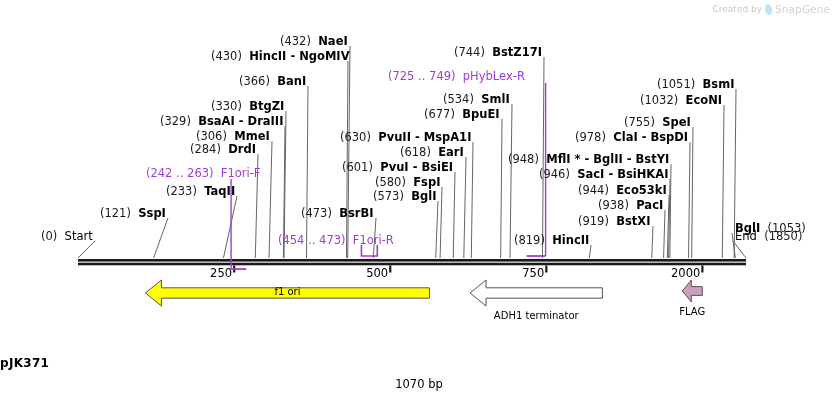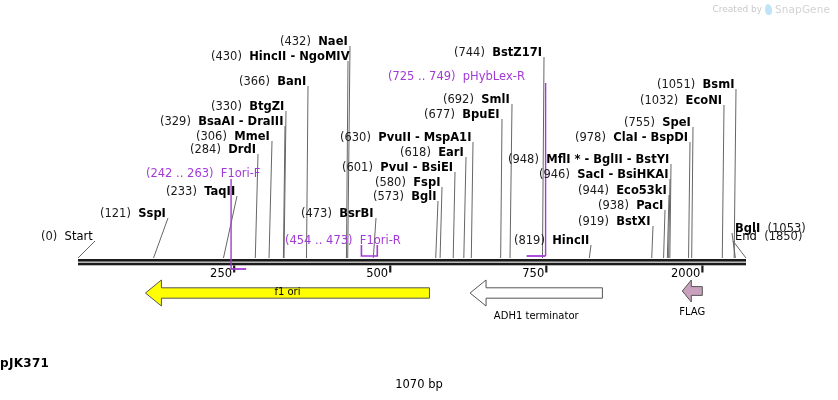--- a/index.html
+++ b/index.html
@@ -118,37 +118,37 @@
     <div class="lbl" style="top: 75px; left: 239px; visibility: visible;"><span class="pos">(366)</span><span>&nbsp;&nbsp;</span><span><span class="enz">BanI</span></span></div>
     <div class="lbl" style="top: 50px; left: 211px; visibility: visible;"><span class="pos">(430)</span><span>&nbsp;&nbsp;</span><span><span class="enz">HincII</span><span class="dash"> - </span><span class="enz">NgoMIV</span></span></div>
     <div class="lbl" style="top: 35px; left: 280px; visibility: visible;"><span class="pos">(432)</span><span>&nbsp;&nbsp;</span><span><span class="enz">NaeI</span></span></div>
     <div class="lbl" style="top: 207px; left: 301px; visibility: visible;"><span class="pos">(473)</span><span>&nbsp;&nbsp;</span><span><span class="enz">BsrBI</span></span></div>
     <div class="lbl" style="top: 190px; left: 373px; visibility: visible;"><span class="pos">(573)</span><span>&nbsp;&nbsp;</span><span><span class="enz">BglI</span></span></div>
     <div class="lbl" style="top: 176px; left: 375px; visibility: visible;"><span class="pos">(580)</span><span>&nbsp;&nbsp;</span><span><span class="enz">FspI</span></span></div>
     <div class="lbl" style="top: 161px; left: 342px; visibility: visible;"><span class="pos">(601)</span><span>&nbsp;&nbsp;</span><span><span class="enz">PvuI</span><span class="dash"> - </span><span class="enz">BsiEI</span></span></div>
     <div class="lbl" style="top: 146px; left: 400px; visibility: visible;"><span class="pos">(618)</span><span>&nbsp;&nbsp;</span><span><span class="enz">EarI</span></span></div>
     <div class="lbl" style="top: 131px; left: 340px; visibility: visible;"><span class="pos">(630)</span><span>&nbsp;&nbsp;</span><span><span class="enz">PvuII</span><span class="dash"> - </span><span class="enz">MspA1I</span></span></div>
     <div class="lbl" style="top: 108px; left: 424px; visibility: visible;"><span class="pos">(677)</span><span>&nbsp;&nbsp;</span><span><span class="enz">BpuEI</span></span></div>
-    <div class="lbl" style="top: 93px; left: 443px; visibility: visible;"><span class="pos">(692)</span><span>&nbsp;&nbsp;</span><span><span class="enz">SmlI</span></span></div>
+    <div class="lbl" style="top: 93px; left: 443px; visibility: visible;"><span class="pos">(534)</span><span>&nbsp;&nbsp;</span><span><span class="enz">SmlI</span></span></div>
     <div class="lbl" style="top: 46px; left: 454px; visibility: visible;"><span class="pos">(744)</span><span>&nbsp;&nbsp;</span><span><span class="enz">BstZ17I</span></span></div>
     <div class="lbl" style="top: 234px; left: 514px; visibility: visible; text-align: center;"><span class="pos">(819)</span><span>&nbsp;&nbsp;</span><span><span class="enz">HincII</span></span></div>
     <div class="lbl" style="top: 215px; left: 578px; visibility: visible;"><span class="pos">(919)</span><span>&nbsp;&nbsp;</span><span><span class="enz">BstXI</span></span></div>
     <div class="lbl" style="top: 199px; left: 598px; visibility: visible;"><span class="pos">(938)</span><span>&nbsp;&nbsp;</span><span><span class="enz">PacI</span></span></div>
     <div class="lbl" style="top: 184px; left: 578px; visibility: visible;"><span class="pos">(944)</span><span>&nbsp;&nbsp;</span><span><span class="enz">Eco53kI</span></span></div>
     <div class="lbl" style="top: 168px; left: 539px; visibility: visible;"><span class="pos">(946)</span><span>&nbsp;&nbsp;</span><span><span class="enz">SacI</span><span class="dash"> - </span><span class="enz">BsiHKAI</span></span></div>
     <div class="lbl" style="top: 153px; left: 508px; visibility: visible;"><span class="pos">(948)</span><span>&nbsp;&nbsp;</span><span><span class="enz">MflI *</span><span class="dash"> - </span><span class="enz">BglII</span><span class="dash"> - </span><span class="enz">BstYI</span></span></div>
     <div class="lbl" style="top: 131px; left: 575px; visibility: visible;"><span class="pos">(978)</span><span>&nbsp;&nbsp;</span><span><span class="enz">ClaI</span><span class="dash"> - </span><span class="enz">BspDI</span></span></div>
     <div class="lbl" style="top: 116px; left: 624px; visibility: visible;"><span class="pos">(755)</span><span>&nbsp;&nbsp;</span><span><span class="enz">SpeI</span></span></div>
     <div class="lbl" style="top: 94px; left: 640px; visibility: visible;"><span class="pos">(1032)</span><span>&nbsp;&nbsp;</span><span><span class="enz">EcoNI</span></span></div>
     <div class="lbl" style="top: 78px; left: 657px; visibility: visible;"><span class="pos">(1051)</span><span>&nbsp;&nbsp;</span><span><span class="enz">BsmI</span></span></div>
     <div class="lbl" style="top: 222px; left: 735px;"><span><span class="enz">BglI</span></span><span>&nbsp;&nbsp;</span><span class="pos">(1053)</span></div>
     <div class="lbl" style="top: 230px; left: 41px; visibility: visible;"><span class="pos">(0)</span><span>&nbsp;&nbsp;</span><span class="term" style="position: static;">Start</span></div>
     <div class="lbl" style="top: 230px; left: 735px; visibility: visible;"><span class="term" style="position: static;">End</span><span>&nbsp;&nbsp;</span><span class="pos">(1850)</span></div>
     <div class="lbl primer" style="top: 167px; left: 146px; visibility: visible;"><span class="pos">(242 .. 263)</span><span>&nbsp;&nbsp;</span><span class="enz">F1ori-F</span></div>
-    <div class="lbl primer" style="top: 234px; left: 285px; visibility: visible;"><span class="pos">(454 .. 473)</span><span>&nbsp;&nbsp;</span><span class="enz">F1ori-R</span></div>
+    <div class="lbl primer" style="top: 234px; left: 278px; visibility: visible;"><span class="pos">(454 .. 473)</span><span>&nbsp;&nbsp;</span><span class="enz">F1ori-R</span></div>
     <div class="lbl primer" style="top: 70px; left: 388px; visibility: visible;"><span class="pos">(725 .. 749)</span><span>&nbsp;&nbsp;</span><span class="enz">pHybLex-R</span></div>
     <div class="feat-lbl" style="left: 287.452px; top: 286px;">f1 ori</div>
     <div class="feat-lbl" style="left: 536.236px; top: 310px;">ADH1 terminator</div>
     <div class="feat-lbl" style="left: 692.31px; top: 306px;">FLAG</div>
   </div>
 
 <div class="title" style="left:0;top:356px;">pJK371</div>
 <div class="subtitle" style="left:0;top:377px;">1070 bp</div>
 
 </body></html>

